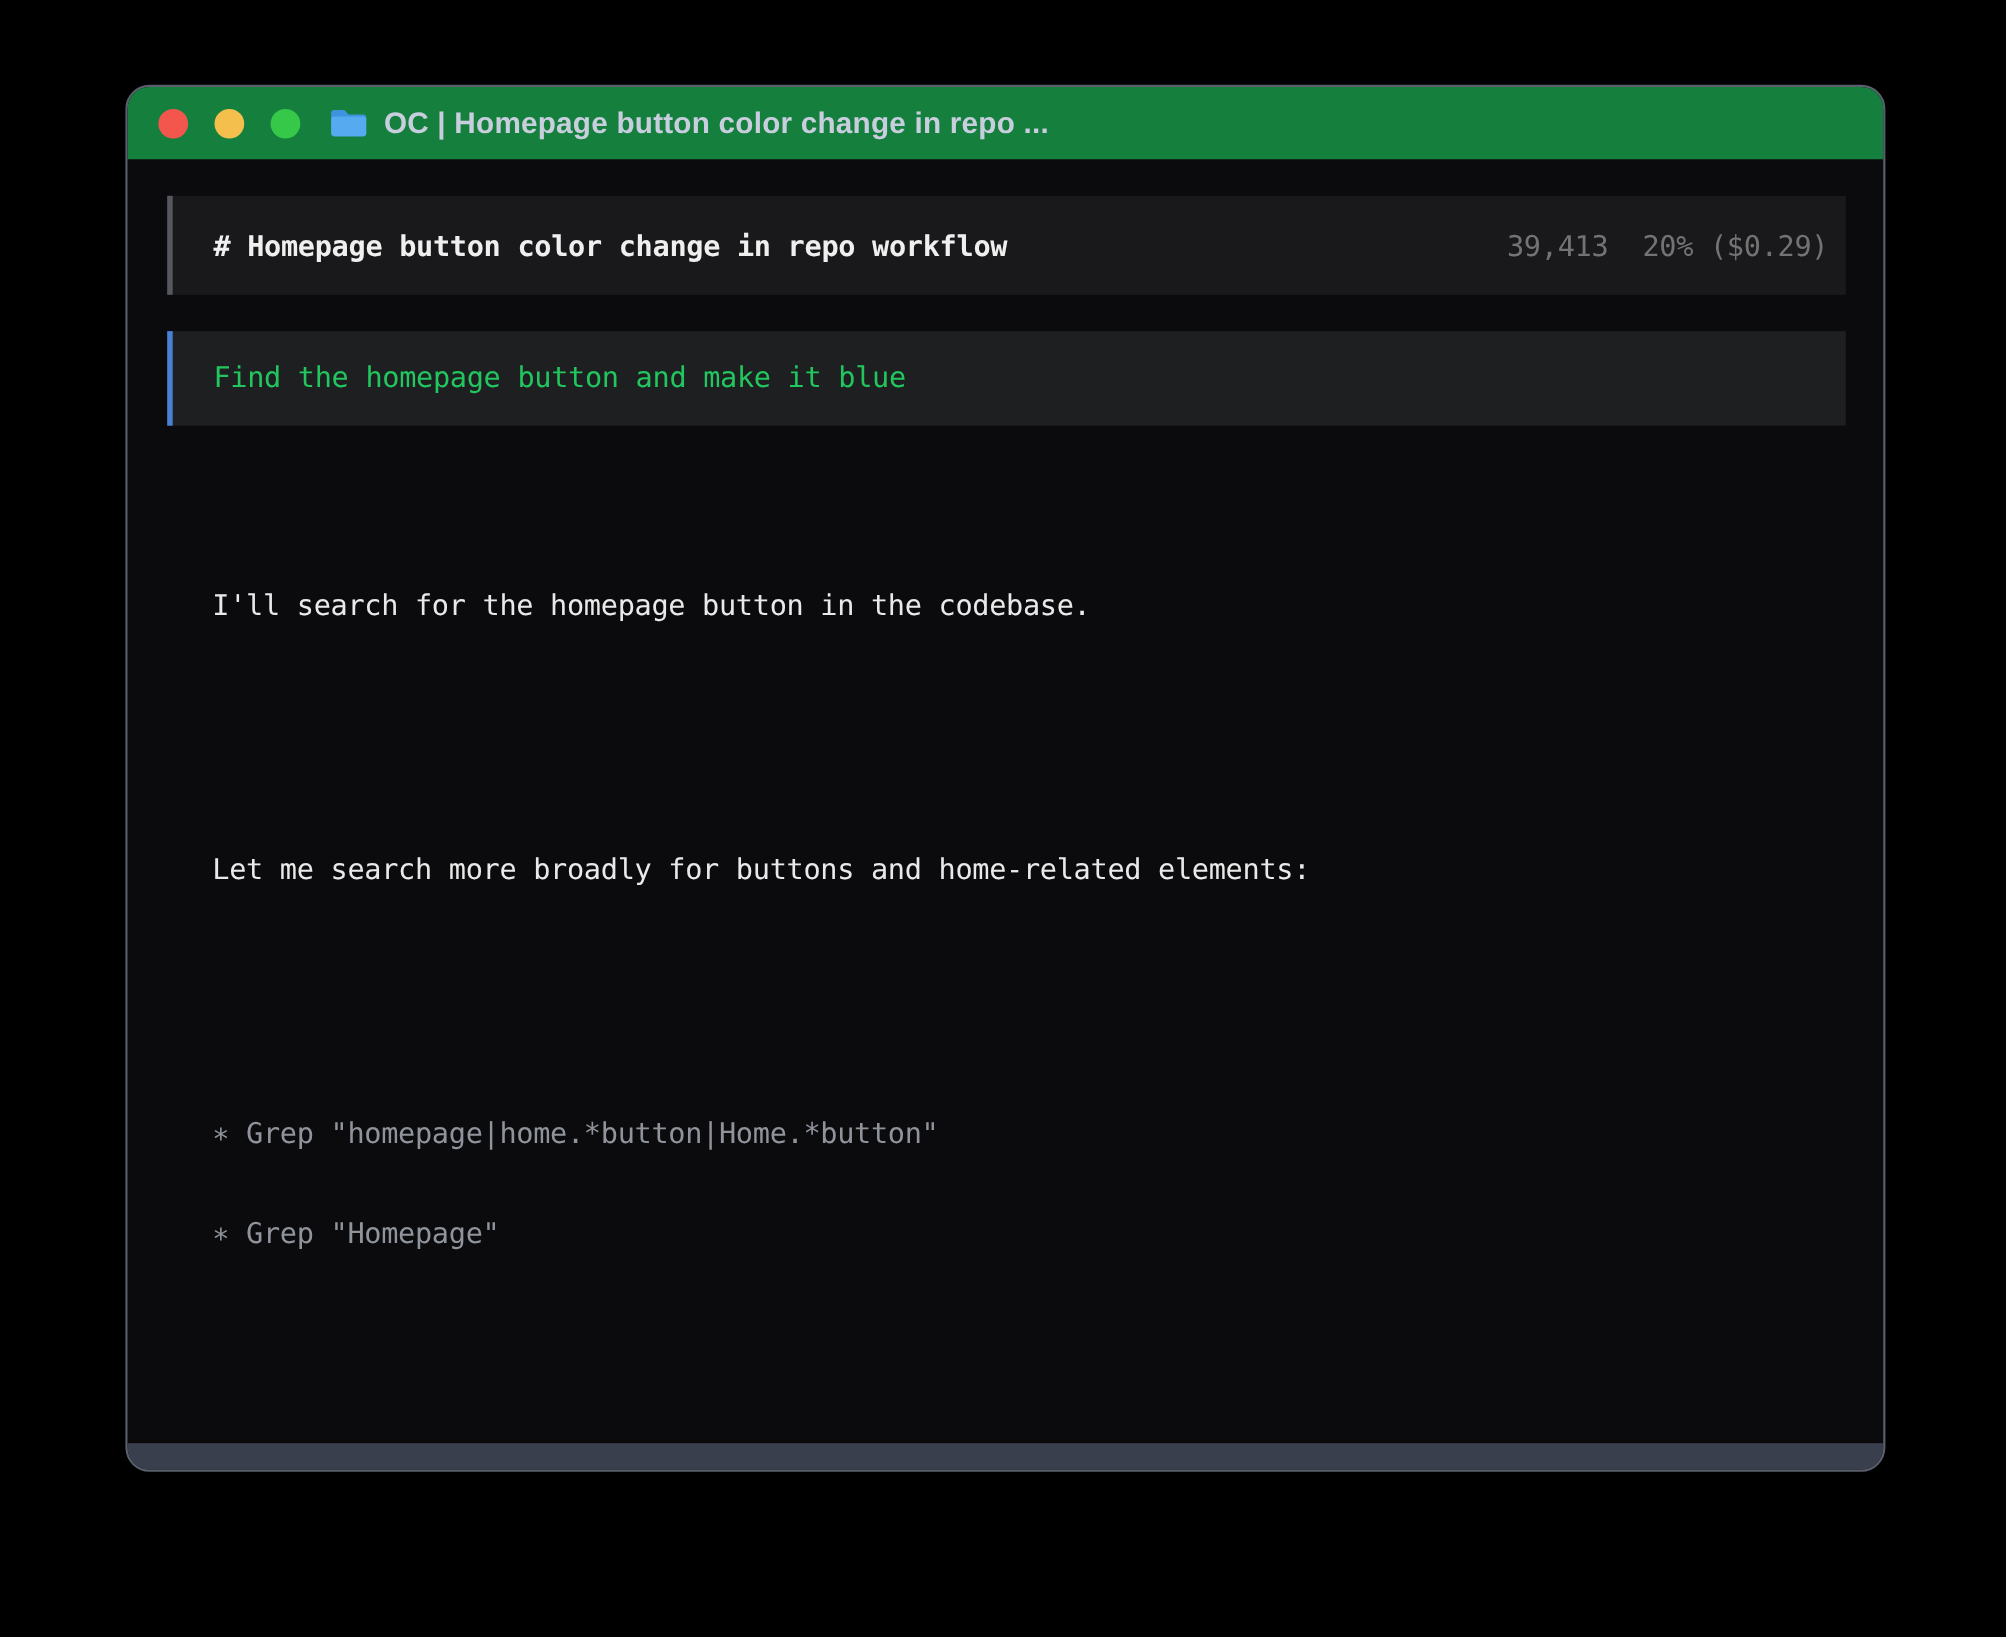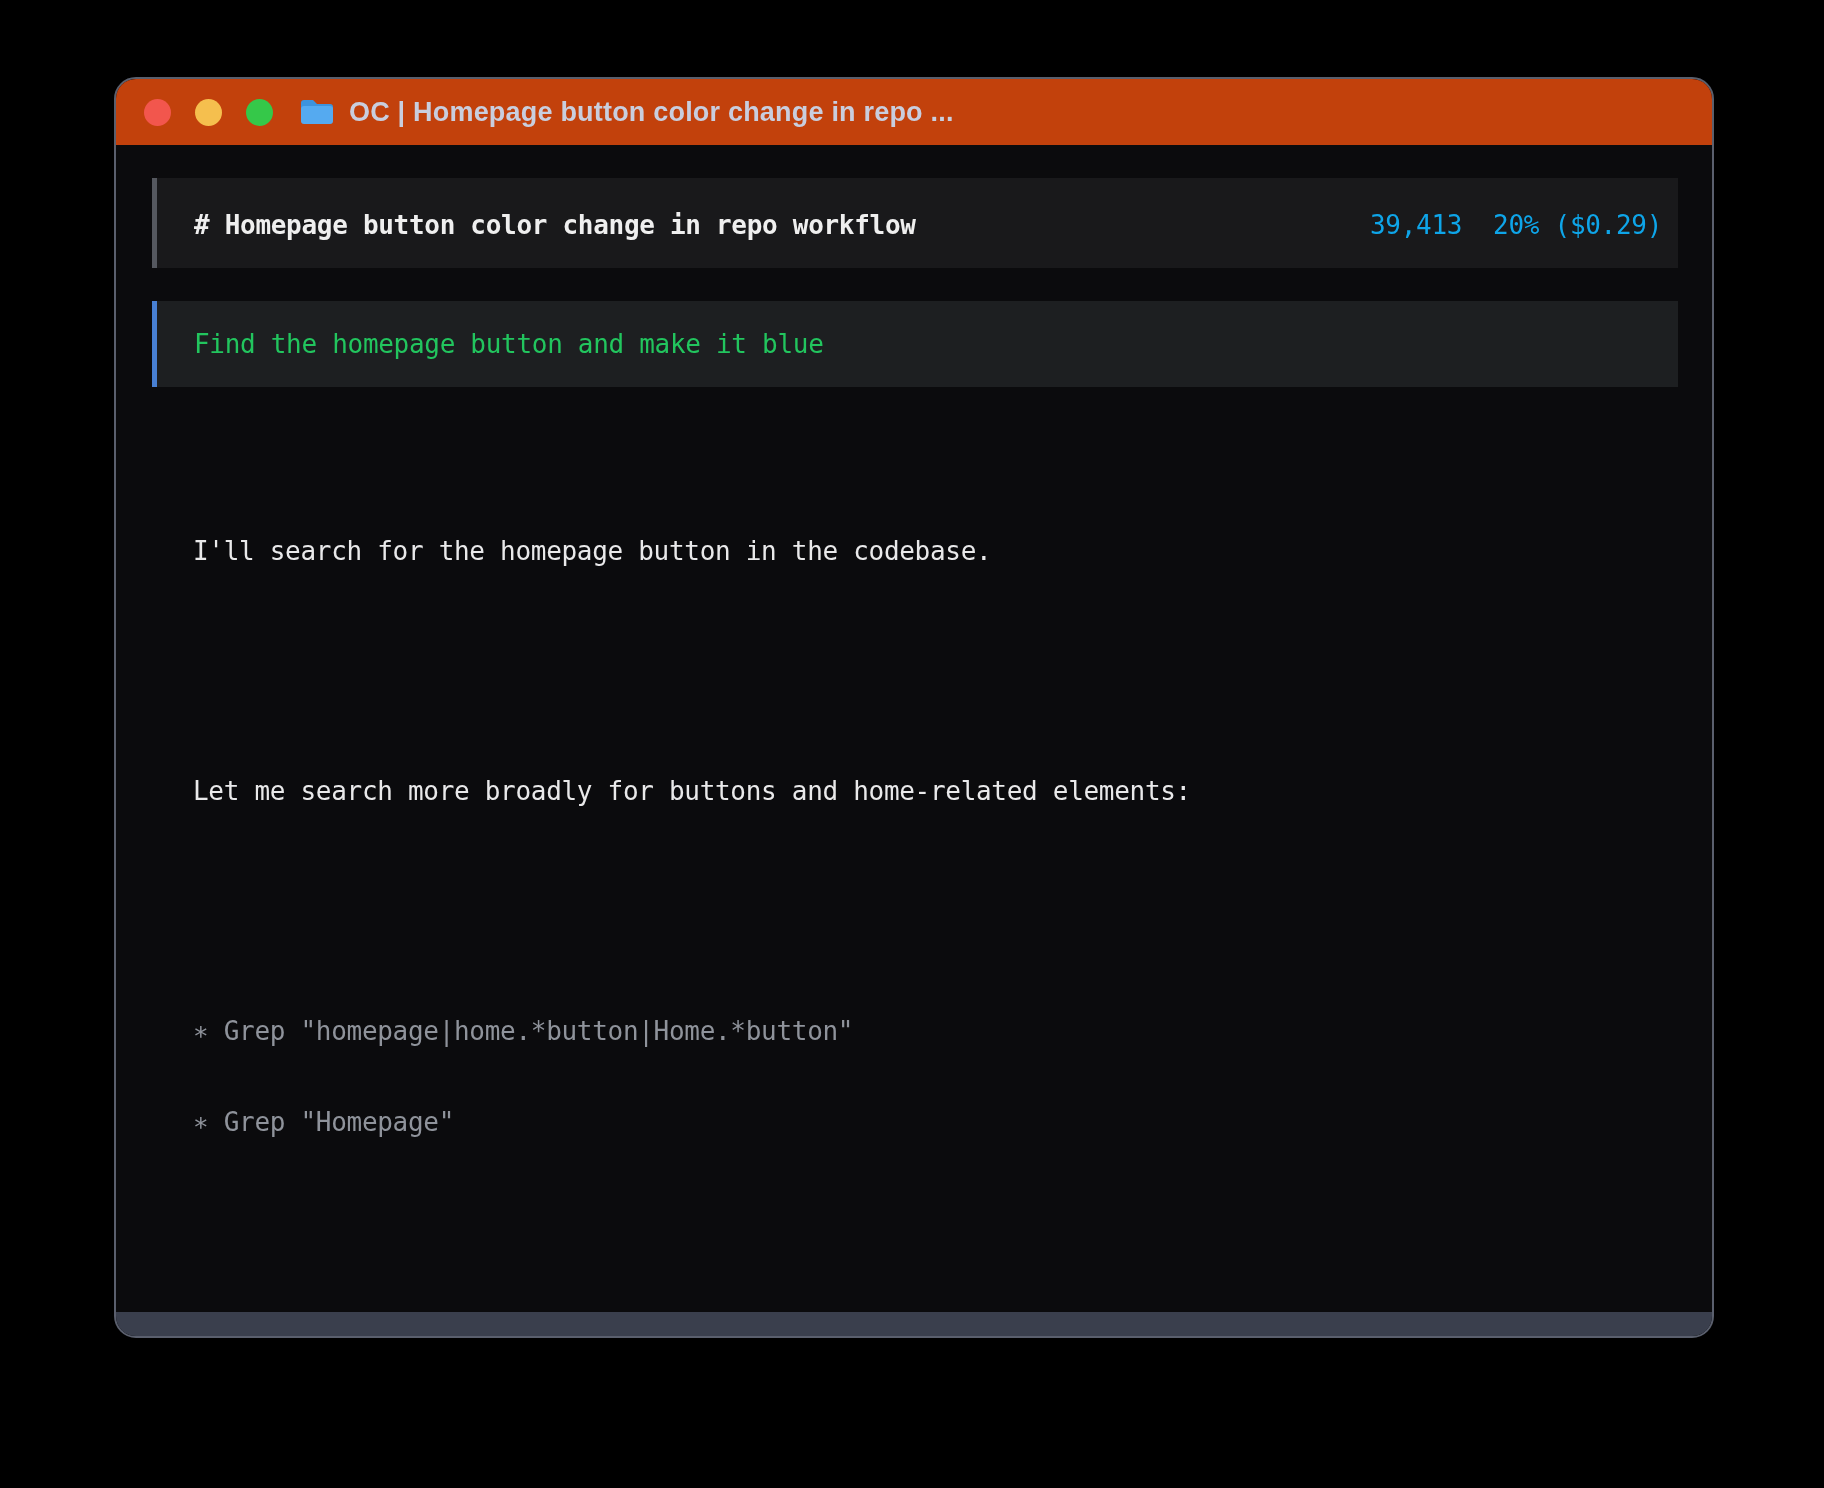--- a/index.html
+++ b/index.html
@@ -4,39 +4,39 @@
 <style>
   * { margin:0; padding:0; box-sizing:border-box; }
   html,body { width:1824px; height:1488px; background:#000; overflow:hidden;
               font-family:"DejaVu Sans Mono", monospace; }
 
   .window { position:absolute; left:114px; top:77px; width:1600px; height:1261px;
             background:#0c0c0e; border:2px solid #5a5f6d; border-radius:22px;
             overflow:hidden; display:flex; flex-direction:column; }
 
   
-  .titlebar { height:66px; flex:0 0 66px; background:#c2410c; display:flex;
+  .titlebar { height:66px; flex:0 0 66px; background:#15803d; display:flex;
               align-items:center; padding-left:28px; }
   .traffic { display:flex; gap:24px; align-items:center; }
   .light { width:27px; height:27px; border-radius:50%; }
   .folder { margin-left:26px; margin-right:14px; display:flex; align-items:center; }
   .win-title { font-family:"Liberation Sans", sans-serif; font-weight:bold;
                font-size:27px; color:#c9cede; letter-spacing:.2px; }
 
   
   .terminal { flex:1 1 auto; background:#0b0b0d; padding:33px 34px 0 36px;
               font-size:26px; letter-spacing:-0.3px; color:#e9e9ea;
               display:flex; flex-direction:column; overflow:hidden; }
   .block { white-space:pre; }
 
   .session-header { background:#19191b; border-left:5px solid #55585f; height:90px;
                     display:flex; align-items:center; justify-content:space-between;
                     padding:4px 16px 0 37px; flex:0 0 auto; }
   .session-title { font-weight:bold; color:#efefef; }
-  .session-stats { color:#0ea5e9; display:flex; gap:31px; }
+  .session-stats { color:#737373; display:flex; gap:31px; }
 
   .user-msg { margin-top:33px; background:#1d1f21; border-left:5px solid #4880d4;
               height:86px; display:flex; align-items:center; padding-left:37px;
               color:#22c55e; flex:0 0 auto; }
 
   .transcript { padding-left:41px; flex:0 0 auto; }
   .para { margin-top:29px; }
   .para .line { line-height:31px; }
   .para.text  { color:#e9e9ea; }
   .para.tool  { color:#8f939b; }

